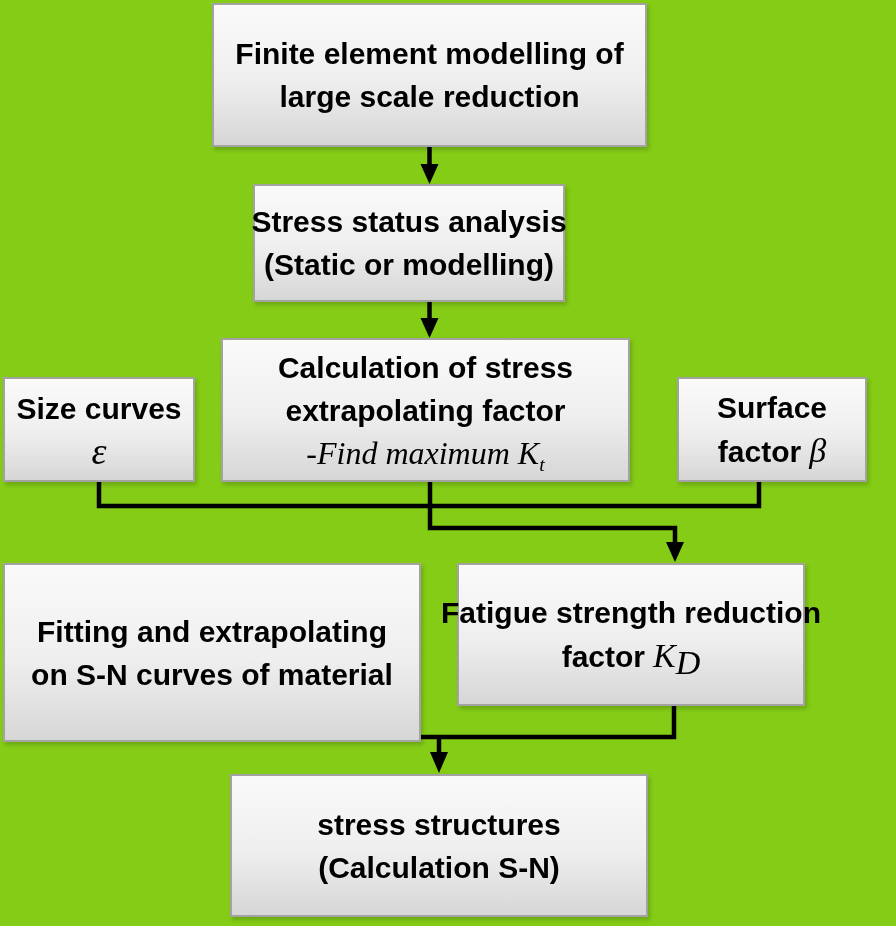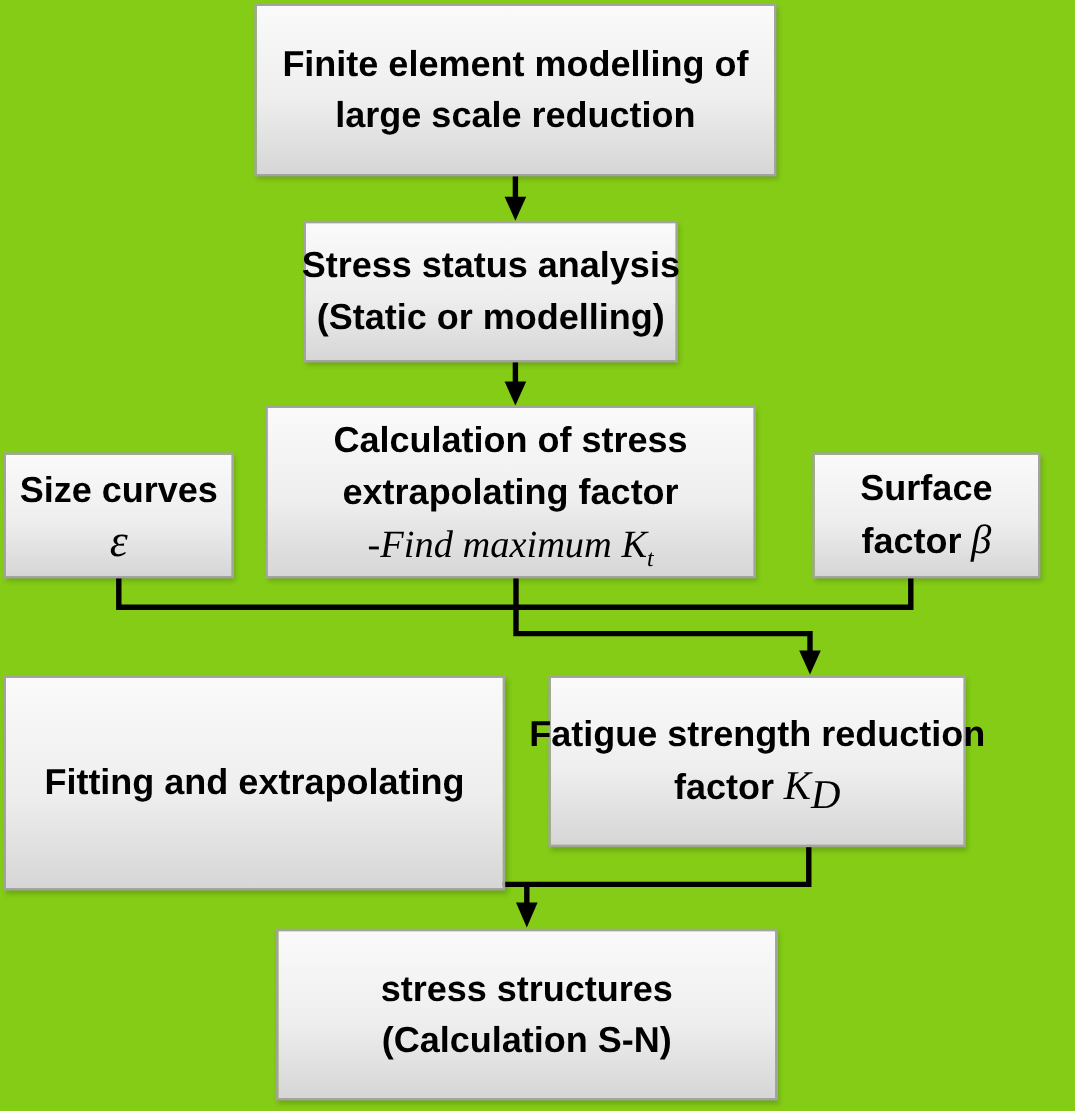--- a/index.html
+++ b/index.html
@@ -135,20 +135,21 @@
     <div class="serif-line"><span>-Find maximum </span><span>K</span><sub>t</sub></div>
   </div>
 
   <div class="node n-surface">
     <div class="bold-line">Surface</div>
     <div class="bold-line"><span>factor</span><span class="inline-symbol">β</span></div>
   </div>
 
   <div class="node n-fitting">
     <div class="bold-line">Fitting and extrapolating</div>
+    <div class="bold-line">on S-N curves of material</div>
   </div>
 
   <div class="node n-fsr">
     <div class="bold-line">Fatigue strength reduction</div>
     <div class="bold-line"><span>factor</span><span class="inline-symbol">K</span><sub class="inline-symbol" style="margin-left:0;">D</sub></div>
   </div>
 
   <div class="node n-result">
     <div class="bold-line">stress structures</div>
     <div class="bold-line">(Calculation S-N)</div>

